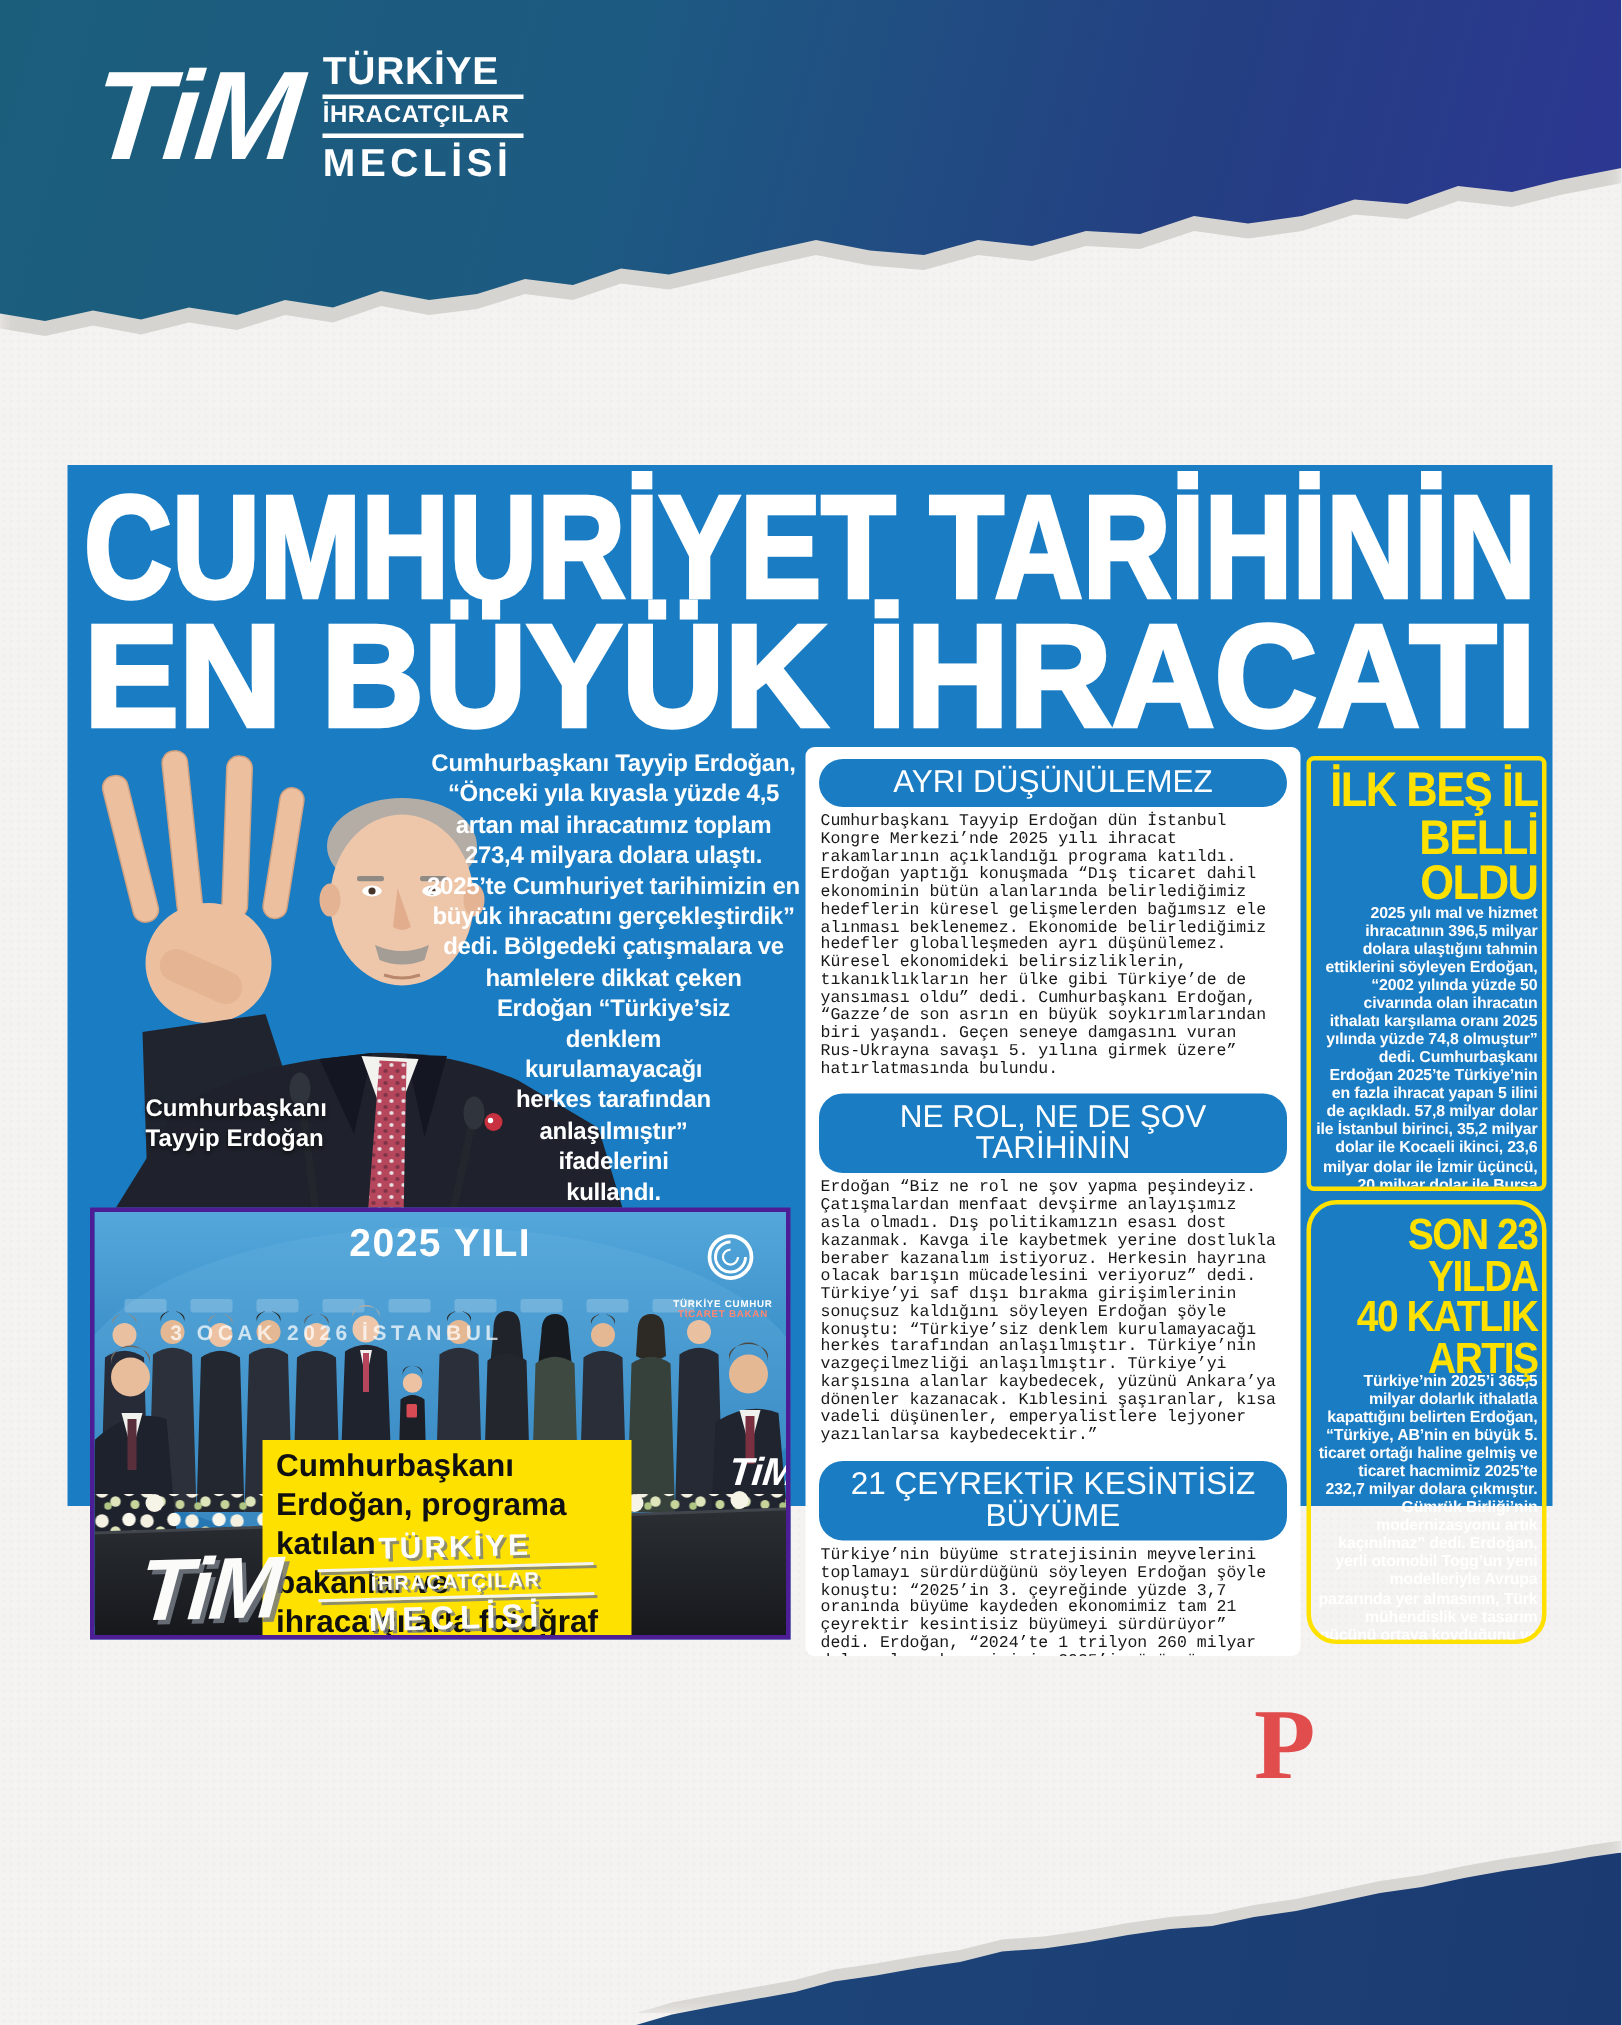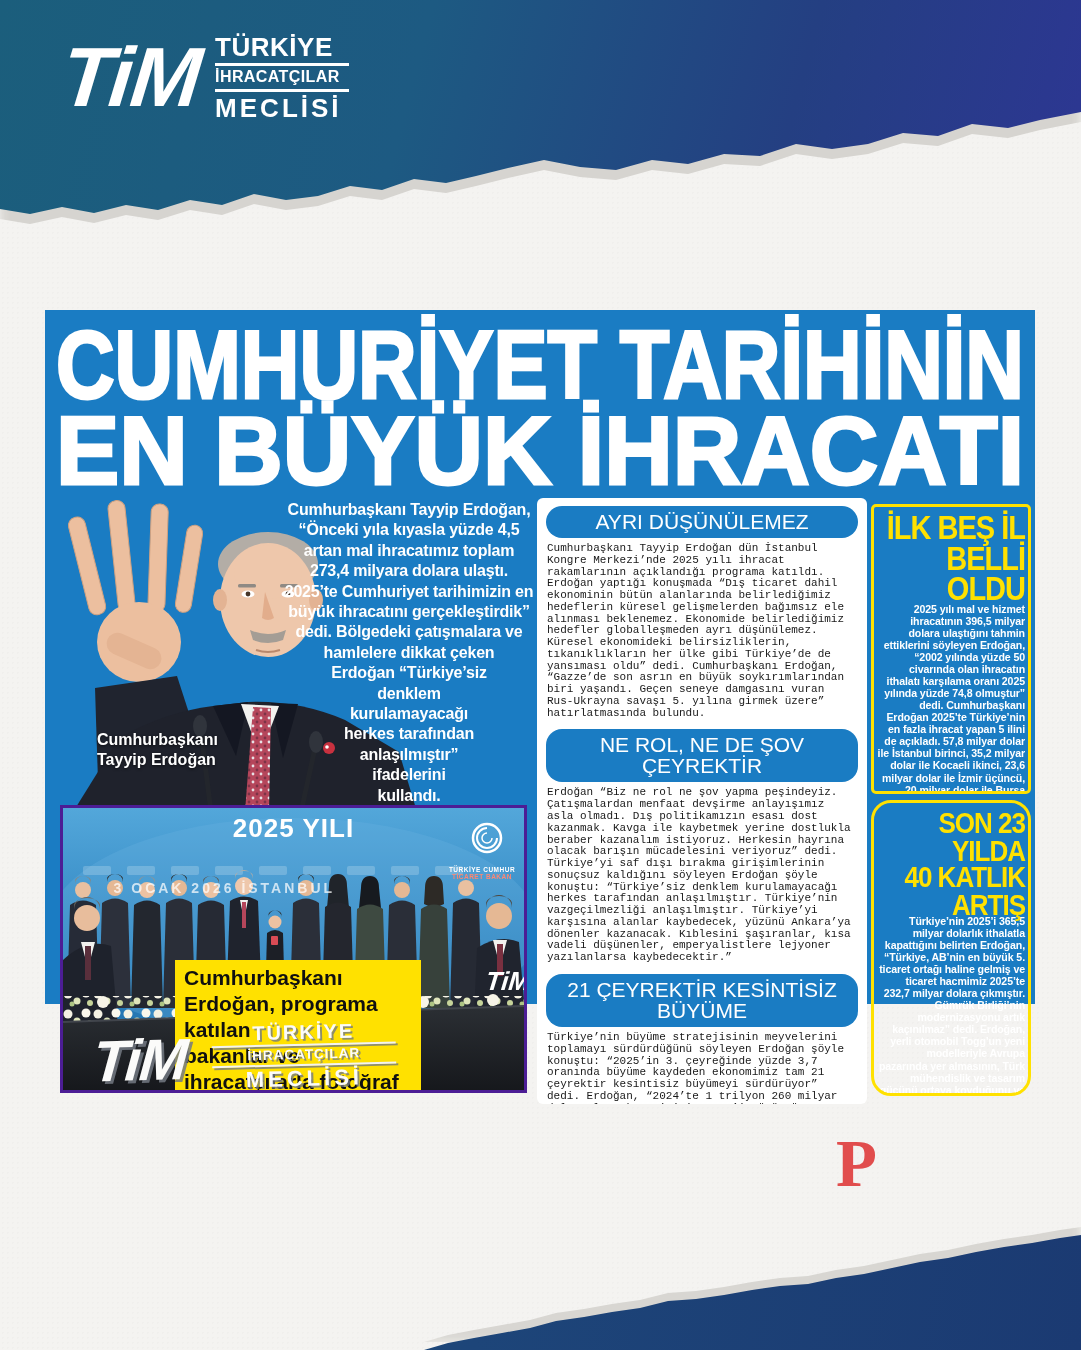--- a/index.html
+++ b/index.html
@@ -174,21 +174,21 @@
 denklem
 kurulamayacağı
 herkes tarafından
 anlaşılmıştır”
 ifadelerini
 kullandı.</div>
 
     <div class="mid">
       <div class="pill">AYRI DÜŞÜNÜLEMEZ</div>
       <div class="sec-body">Cumhurbaşkanı Tayyip Erdoğan dün İstanbul Kongre Merkezi’nde 2025 yılı ihracat rakamlarının açıklandığı programa katıldı. Erdoğan yaptığı konuşmada “Dış ticaret dahil ekonominin bütün alanlarında belirlediğimiz hedeflerin küresel gelişmelerden bağımsız ele alınması beklenemez. Ekonomide belirlediğimiz hedefler globalleşmeden ayrı düşünülemez. Küresel ekonomideki belirsizliklerin, tıkanıklıkların her ülke gibi Türkiye’de de yansıması oldu” dedi. Cumhurbaşkanı Erdoğan, “Gazze’de son asrın en büyük soykırımlarından biri yaşandı. Geçen seneye damgasını vuran Rus-Ukrayna savaşı 5. yılına girmek üzere” hatırlatmasında bulundu.</div>
-      <div class="pill">NE ROL, NE DE ŞOV ÇEYREKTİR</div>
+      <div class="pill">NE ROL, NE DE ŞOV TARİHİNİN</div>
       <div class="sec-body">Erdoğan “Biz ne rol ne şov yapma peşindeyiz. Çatışmalardan menfaat devşirme anlayışımız asla olmadı. Dış politikamızın esası dost kazanmak. Kavga ile kaybetmek yerine dostlukla beraber kazanalım istiyoruz. Herkesin hayrına olacak barışın mücadelesini veriyoruz” dedi. Türkiye’yi saf dışı bırakma girişimlerinin sonuçsuz kaldığını söyleyen Erdoğan şöyle konuştu: “Türkiye’siz denklem kurulamayacağı herkes tarafından anlaşılmıştır. Türkiye’nin vazgeçilmezliği anlaşılmıştır. Türkiye’yi karşısına alanlar kaybedecek, yüzünü Ankara’ya dönenler kazanacak. Kıblesini şaşıranlar, kısa vadeli düşünenler, emperyalistlere lejyoner yazılanlarsa kaybedecektir.”</div>
       <div class="pill">21 ÇEYREKTİR KESİNTİSİZ BÜYÜME</div>
       <div class="sec-body">Türkiye’nin büyüme stratejisinin meyvelerini toplamayı sürdürdüğünü söyleyen Erdoğan şöyle konuştu: “2025’in 3. çeyreğinde yüzde 3,7 oranında büyüme kaydeden ekonomimiz tam 21 çeyrektir kesintisiz büyümeyi sürdürüyor” dedi. Erdoğan, “2024’te 1 trilyon 260 milyar dolar olan ekonomimizi, 2025’in üçüncü çeyreğinde 1 trilyon 538 milyar dolara taşıyarak yeni bir rekor daha kırdık. Aralık ayında 26,4 milyar dolarla aylık bazda yeni bir ihracat rekoruna imza attık. Önceki yıla kıyasla yüzde 4,5 artan mal ihracatımız toplam 273,4 milyar dolara ulaştı. 2025’te Cumhuriyet tarihimizin en büyük ihracatını gerçekleştirdik, yeni bir rekora imza attık.”</div>
     </div>
 
     <div class="sidebox b1">
       <div class="side-title">İLK BEŞ İL
 BELLİ OLDU</div>
       <div class="side-body">2025 yılı mal ve hizmet ihracatının 396,5 milyar dolara ulaştığını tahmin ettiklerini söyleyen Erdoğan, “2002 yılında yüzde 50 civarında olan ihracatın ithalatı karşılama oranı 2025 yılında yüzde 74,8 olmuştur” dedi. Cumhurbaşkanı Erdoğan 2025’te Türkiye’nin en fazla ihracat yapan 5 ilini de açıkladı. 57,8 milyar dolar ile İstanbul birinci, 35,2 milyar dolar ile Kocaeli ikinci, 23,6 milyar dolar ile İzmir üçüncü, 20 milyar dolar ile Bursa dördüncü, 13,2 milyar dolar ile Tekirdağ beşinci oldu.</div>
     </div>

